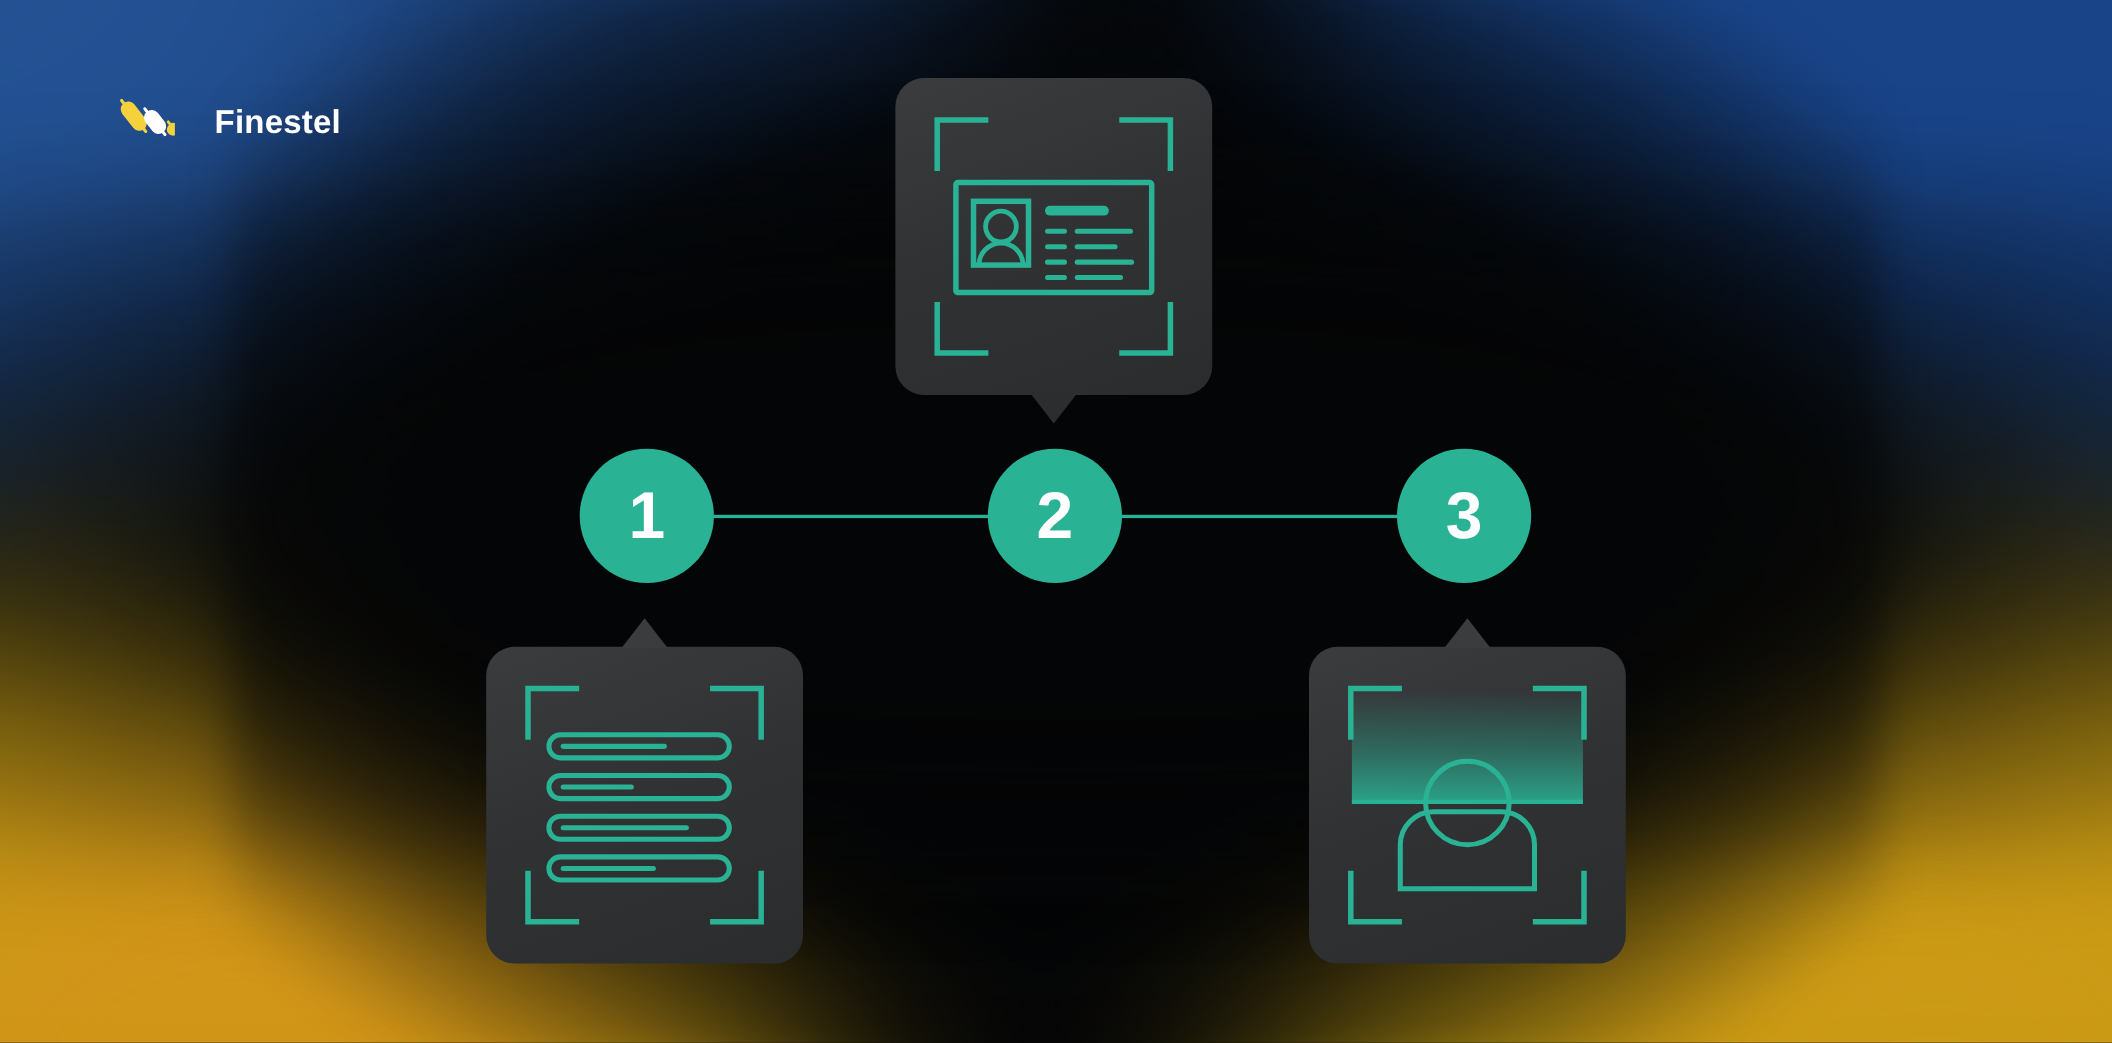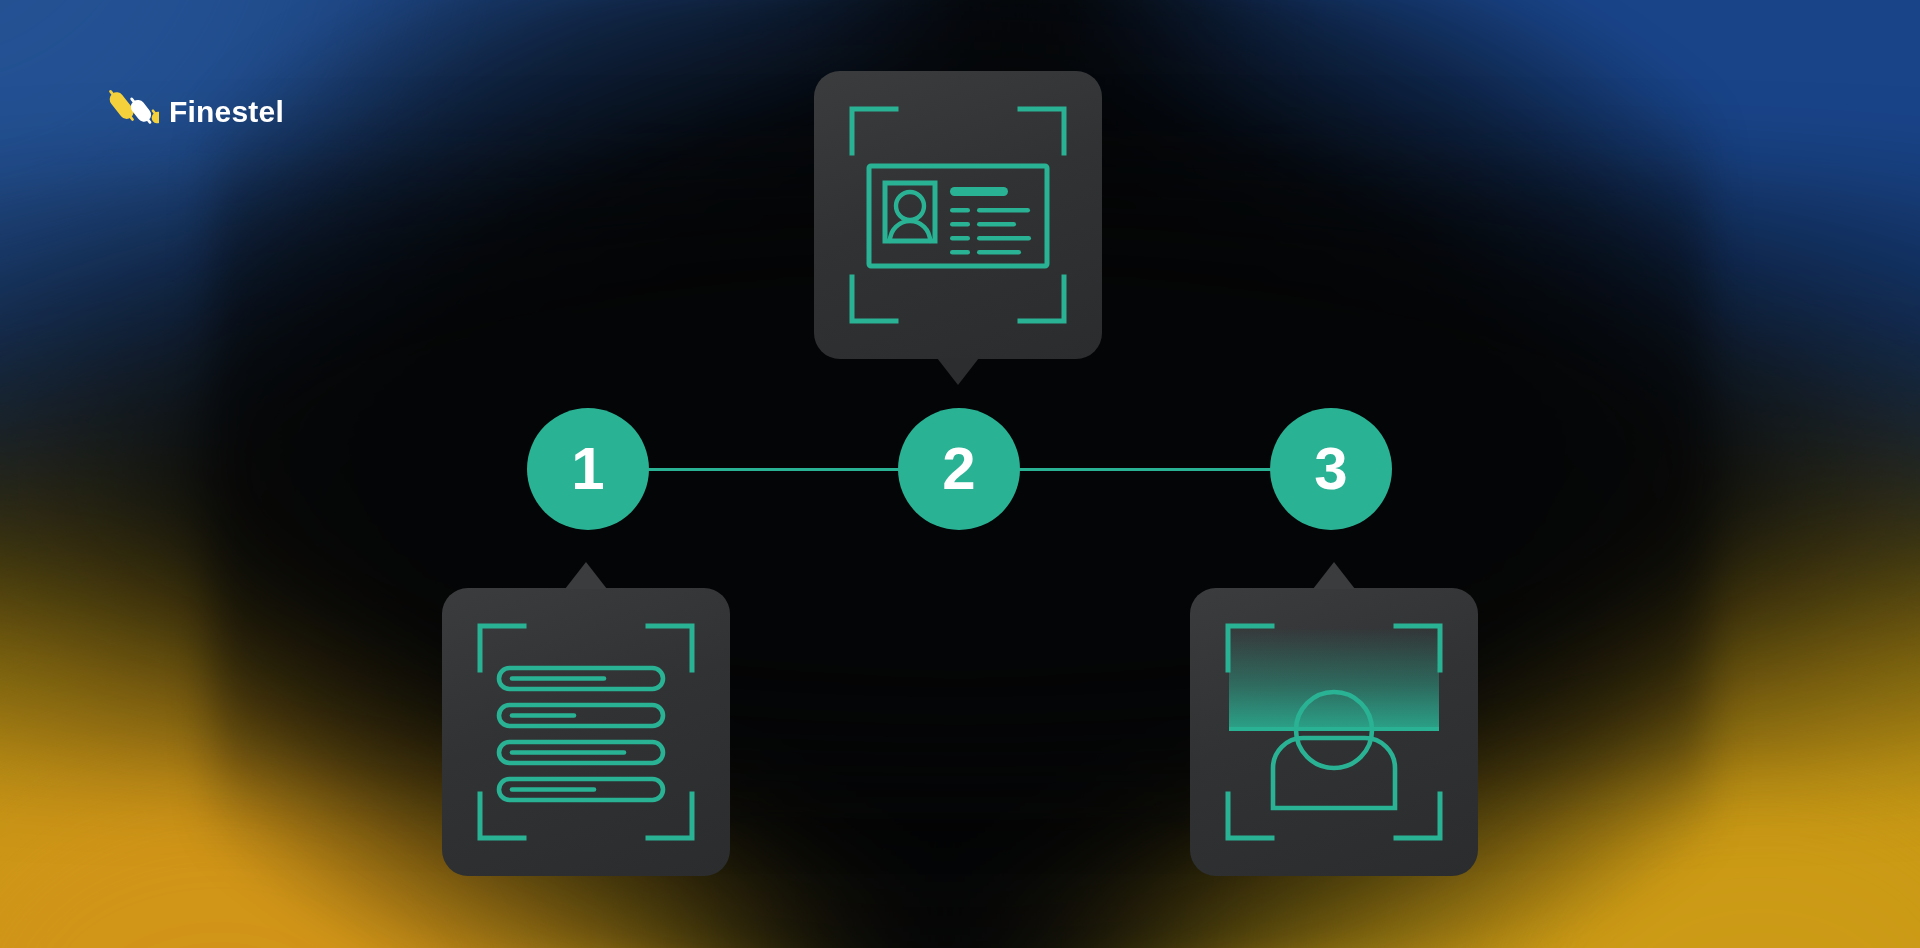--- a/index.html
+++ b/index.html
@@ -101,21 +101,21 @@
     filter:blur(40px);
     pointer-events:none;
   }
 
   
   #brand {
     position:absolute;
     left:107px; top:84px;
     display:flex;
     align-items:center;
-    gap:10px;
+    gap:36px;
     z-index:40;
   }
   #brand .mark { width:52px; height:56px; display:block; }
   #brand .wordmark {
     color:#ffffff;
     font-size:30px;
     font-weight:bold;
     letter-spacing:.2px;
     line-height:1;
   }

